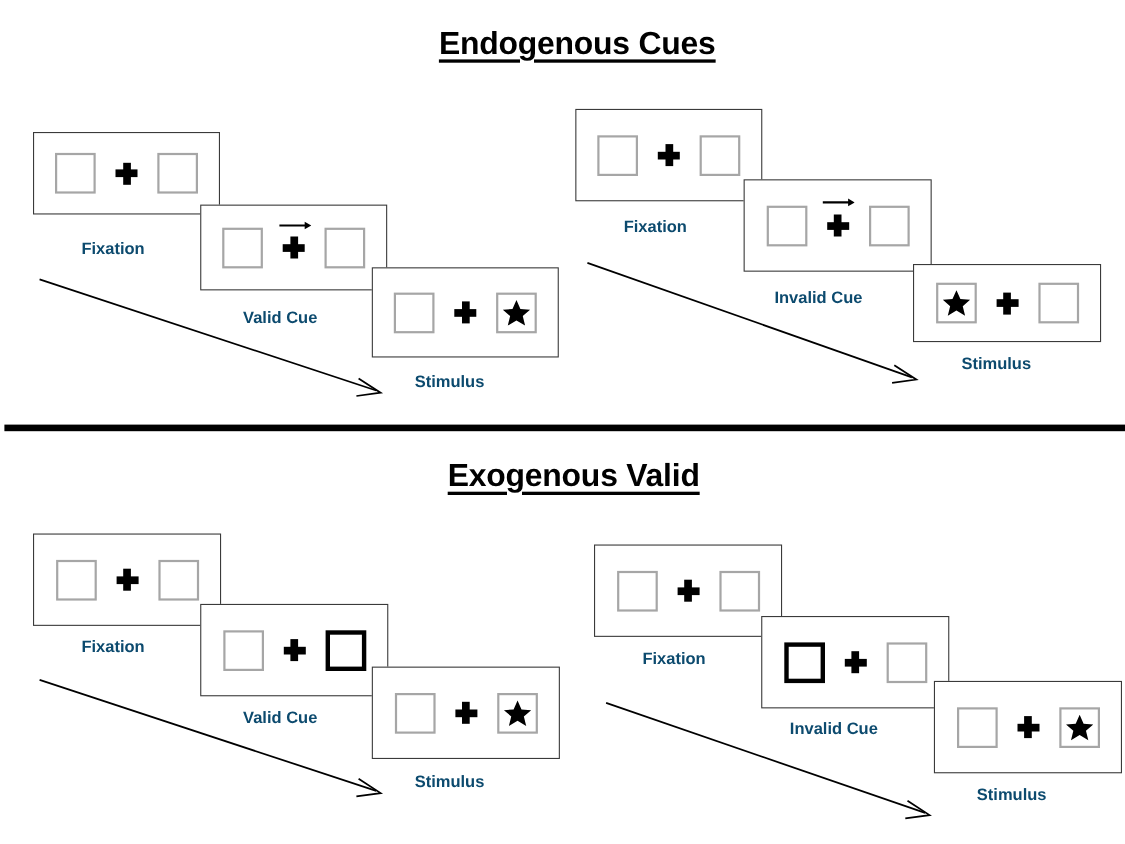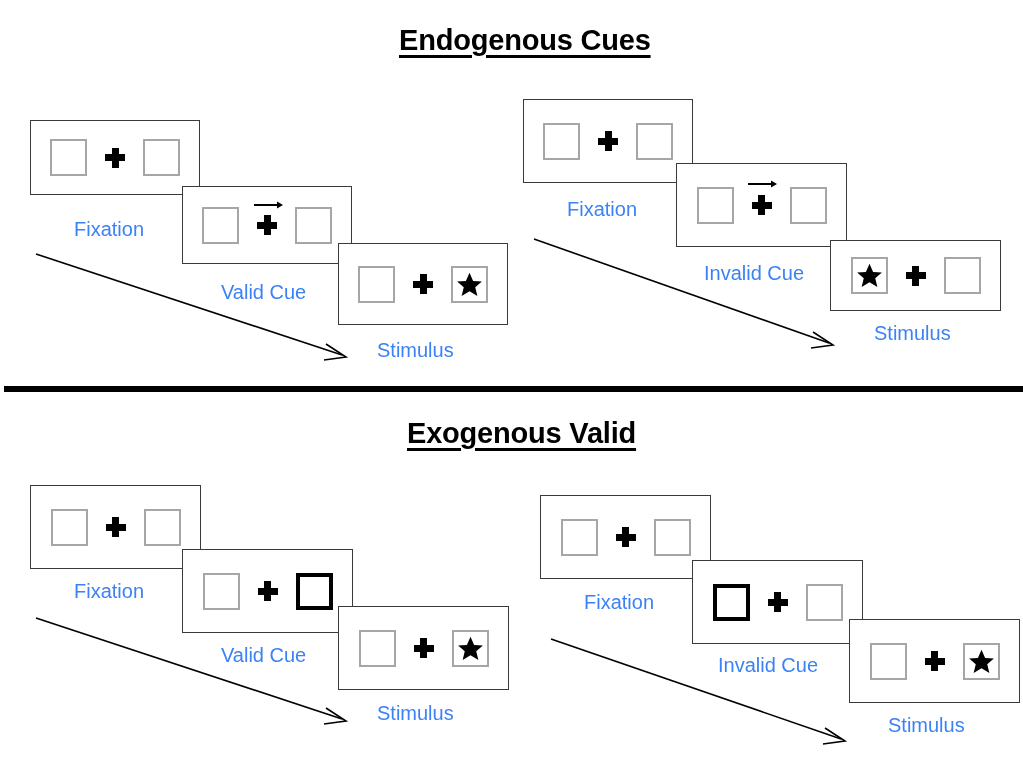--- a/index.html
+++ b/index.html
@@ -112,23 +112,23 @@
     position: absolute;
     width: 30px;
     height: 12px;
     pointer-events: none;
   }
 
   
   .frame-label {
     position: absolute;
     font-family: "Liberation Sans", sans-serif;
-    font-weight: normal;
-    font-size: 20px;
-    color: #3b82f6;
+    font-weight: bold;
+    font-size: 15px;
+    color: #0c4a6e;
     white-space: nowrap;
   }
 
   
   .time-arrow {
     position: absolute;
     pointer-events: none;
     overflow: visible;
   }
 </style>

